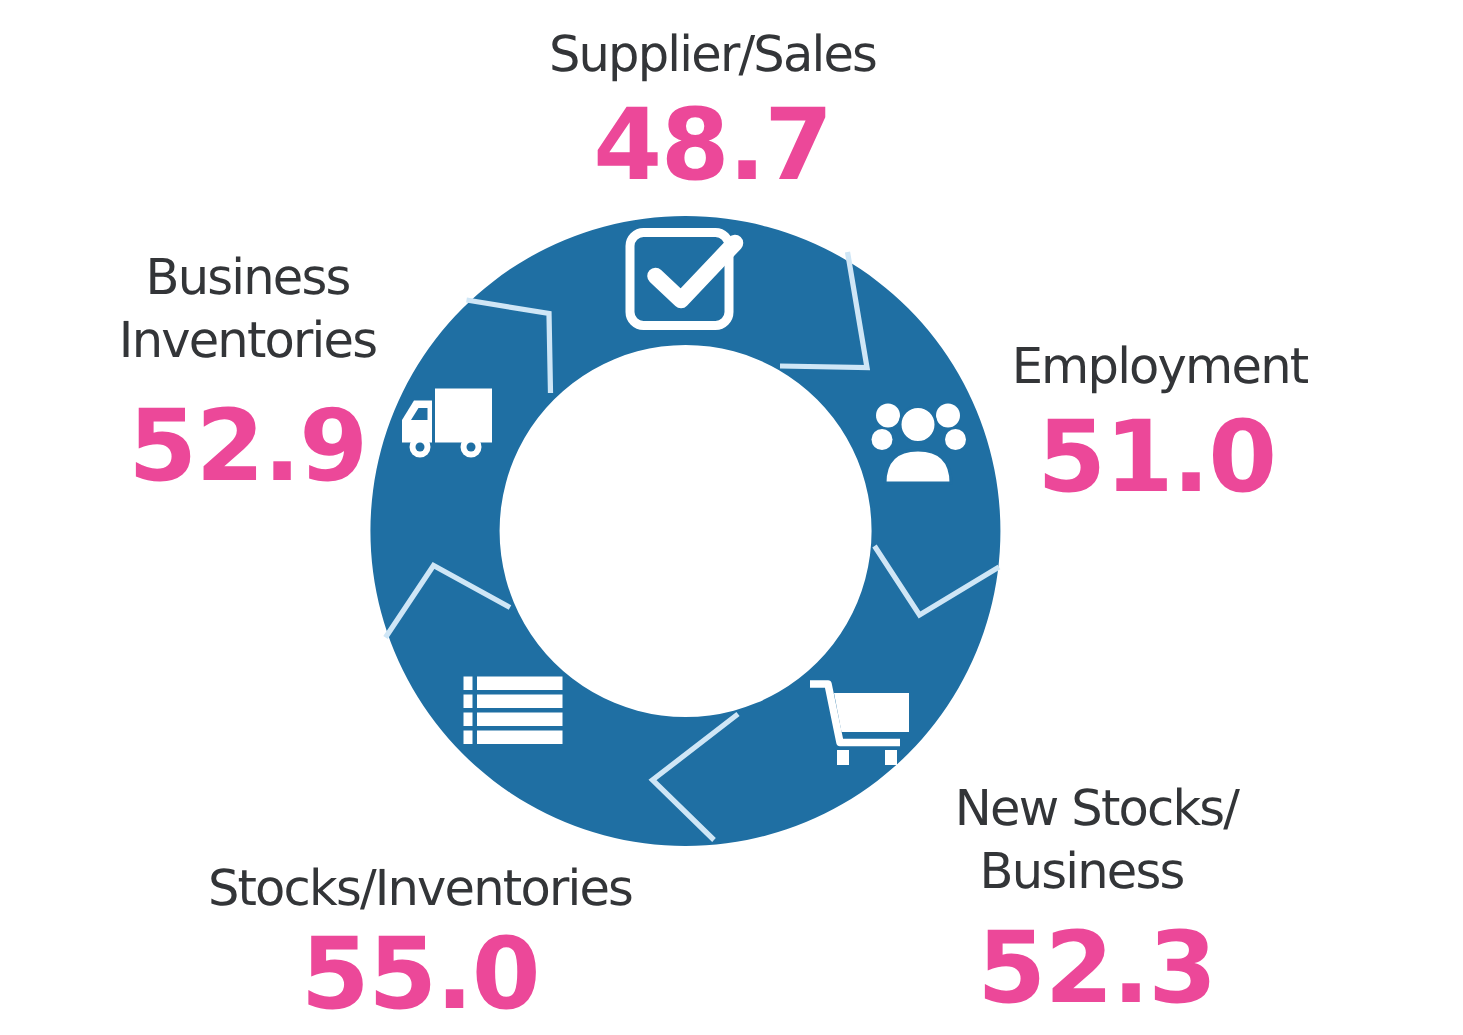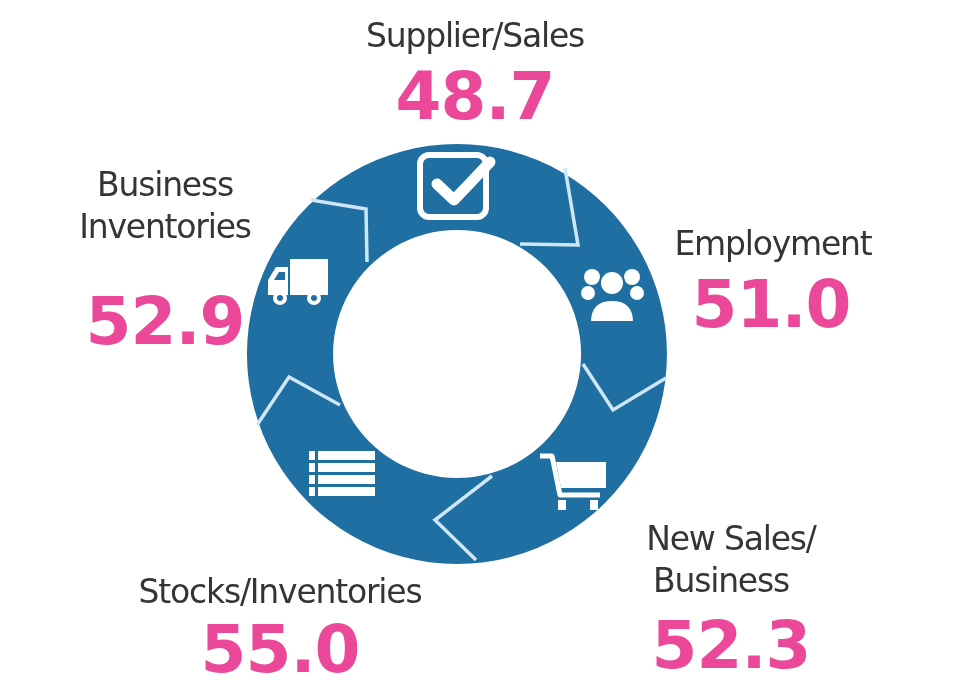--- a/index.html
+++ b/index.html
@@ -71,25 +71,25 @@
       <circle cx="314" cy="298" r="7" class="ico"></circle>
       <circle cx="314" cy="298" r="3" fill="#1f6fa3"></circle>
     </g>
   </svg>
 
   <div class="label" style="left:330px; top:18px; width:290px;">Supplier/Sales</div>
   <div class="value" style="left:330px; top:64px; width:290px;">48.7</div>
 
   <div class="label" style="left:50px; top:167px; width:230px;">Business</div>
   <div class="label" style="left:50px; top:209px; width:230px;">Inventories</div>
-  <div class="value" style="left:50px; top:265px; width:230px;margin-top:24px;">52.9</div>
+  <div class="value" style="left:50px; top:265px; width:230px;">52.9</div>
 
   <div class="label" style="left:648px; top:226px; width:250px;">Employment</div>
   <div class="value" style="left:656px; top:272px; width:230px;">51.0</div>
 
-  <div class="label" style="left:606px; top:521px; width:250px;">New Sales/</div>
+  <div class="label" style="left:606px; top:521px; width:250px;">New Stocks/</div>
   <div class="label" style="left:596px; top:563px; width:250px;">Business</div>
   <div class="value" style="left:616px; top:613px; width:230px;">52.3</div>
 
   <div class="label" style="left:100px; top:574px; width:360px;">Stocks/Inventories</div>
   <div class="value" style="left:150px; top:617px; width:260px;">55.0</div>
 
 </div>
 
 </body></html>

